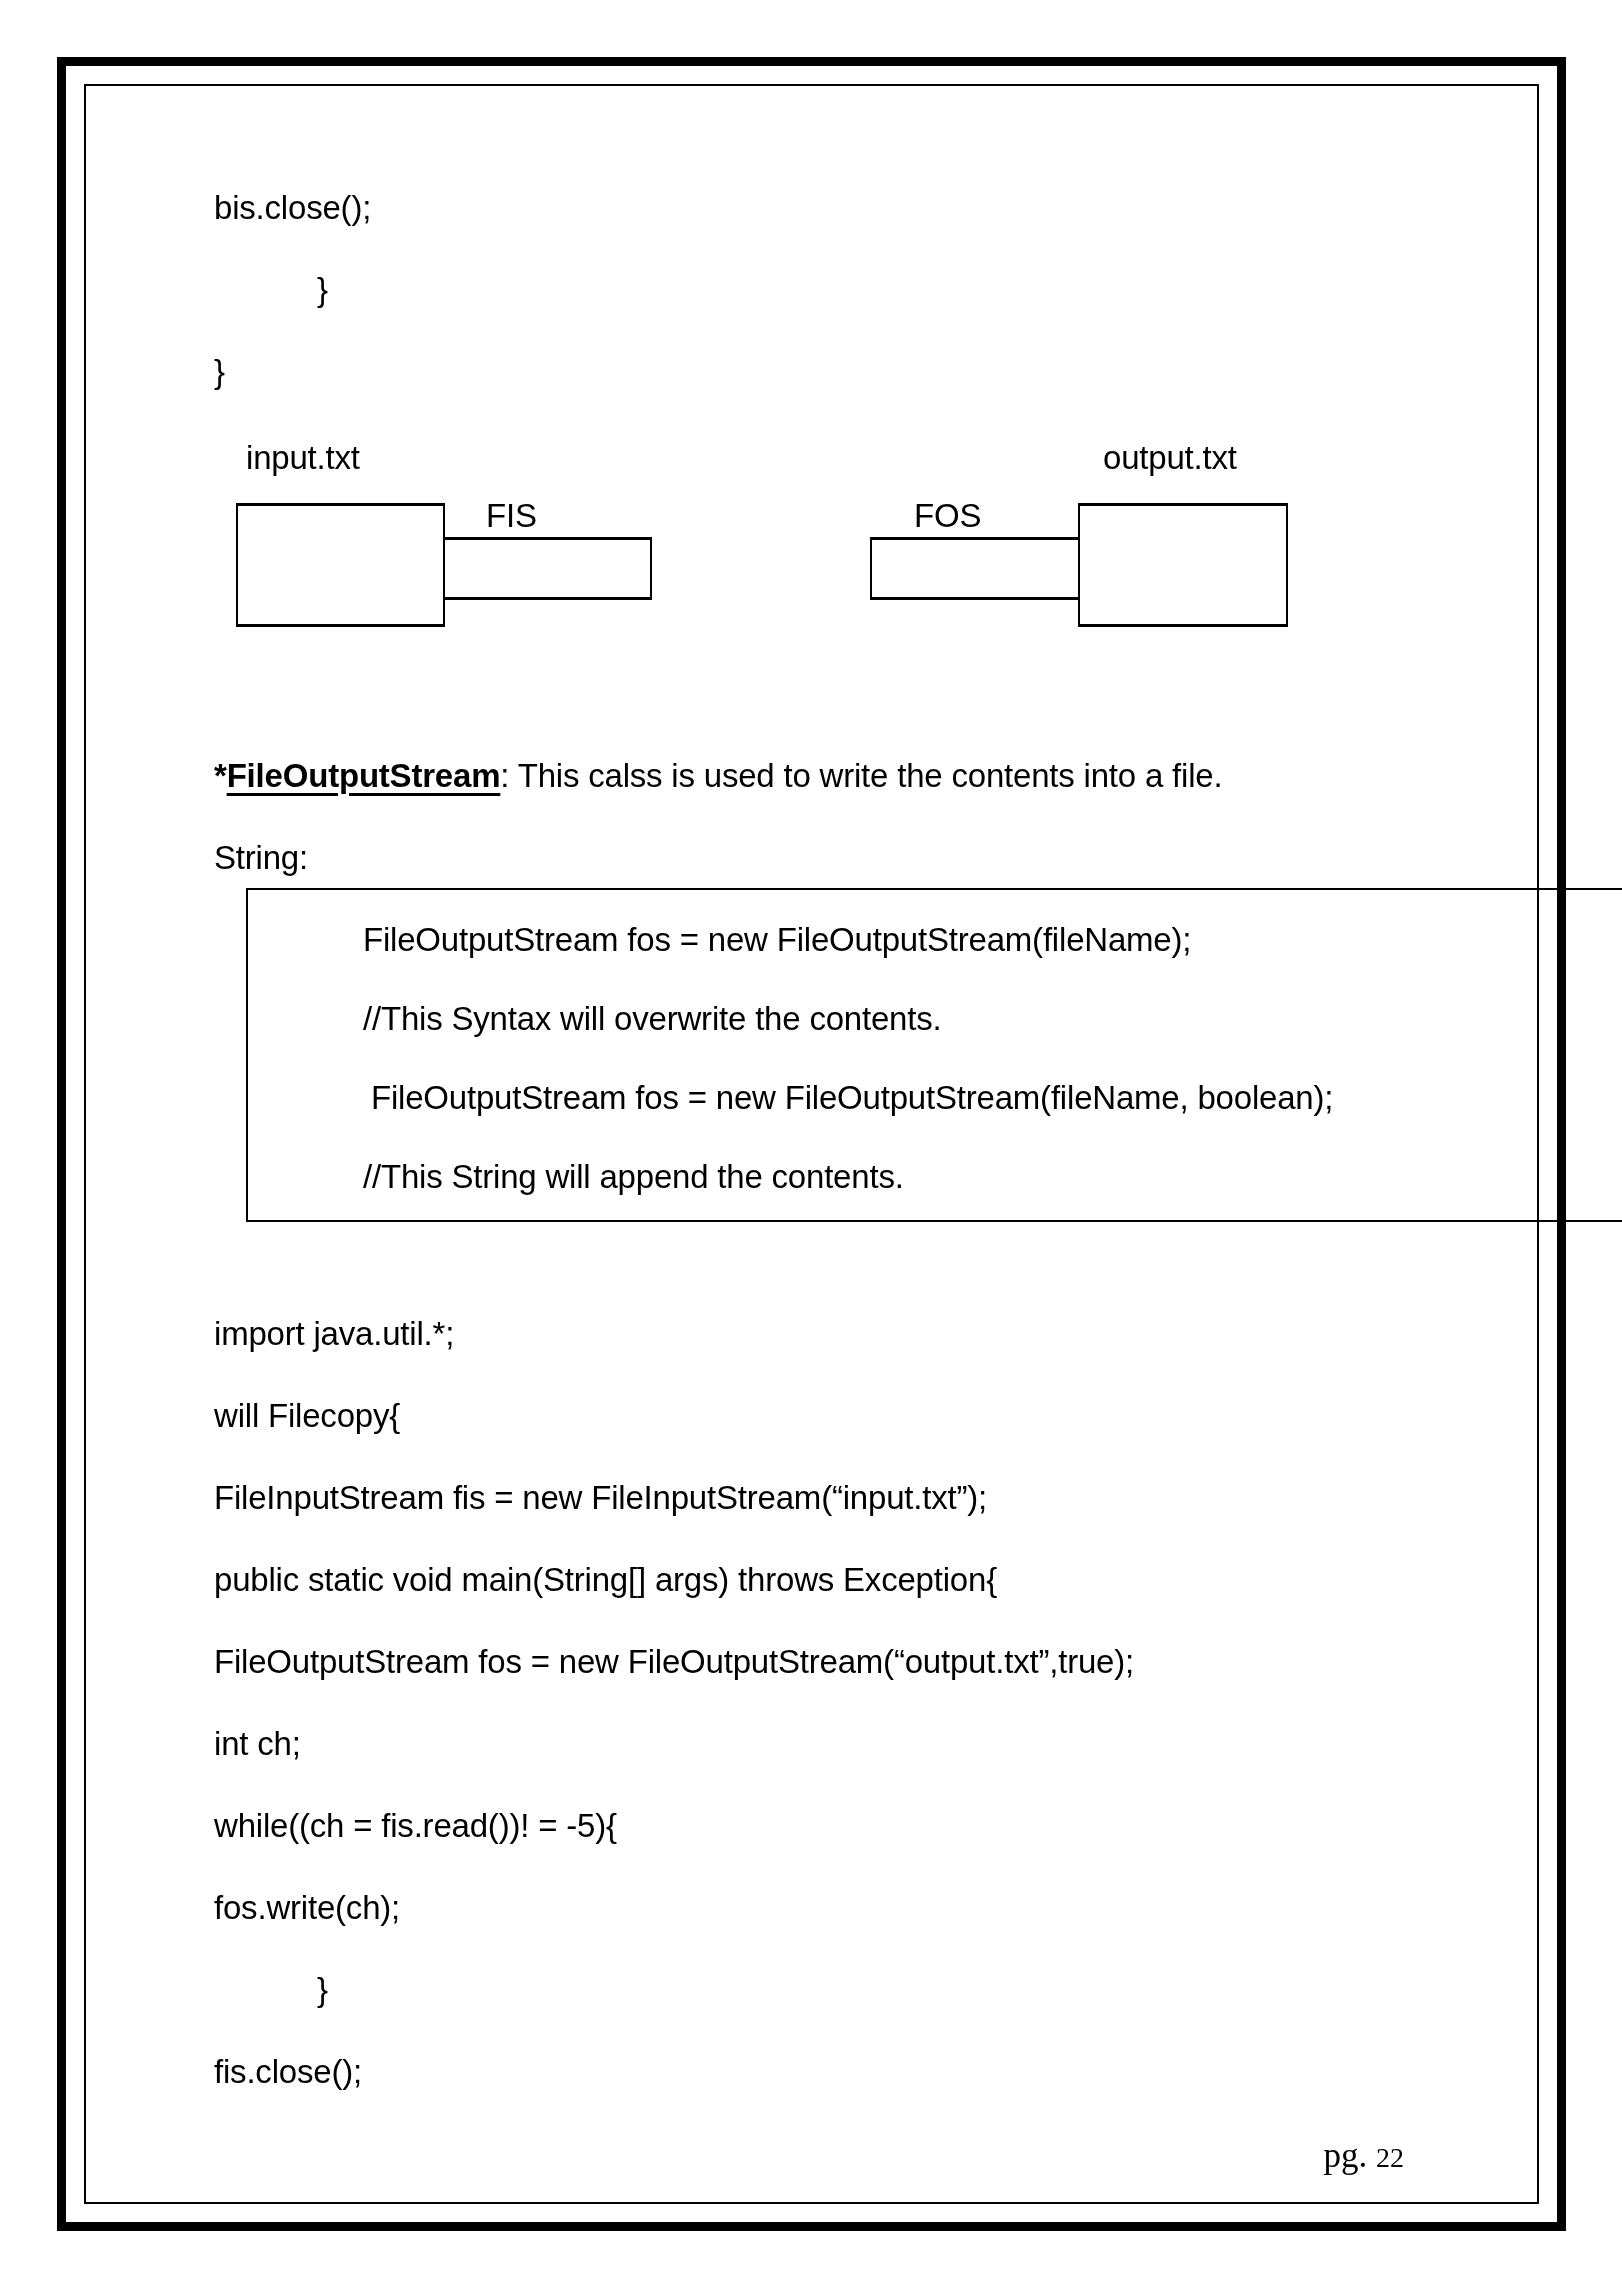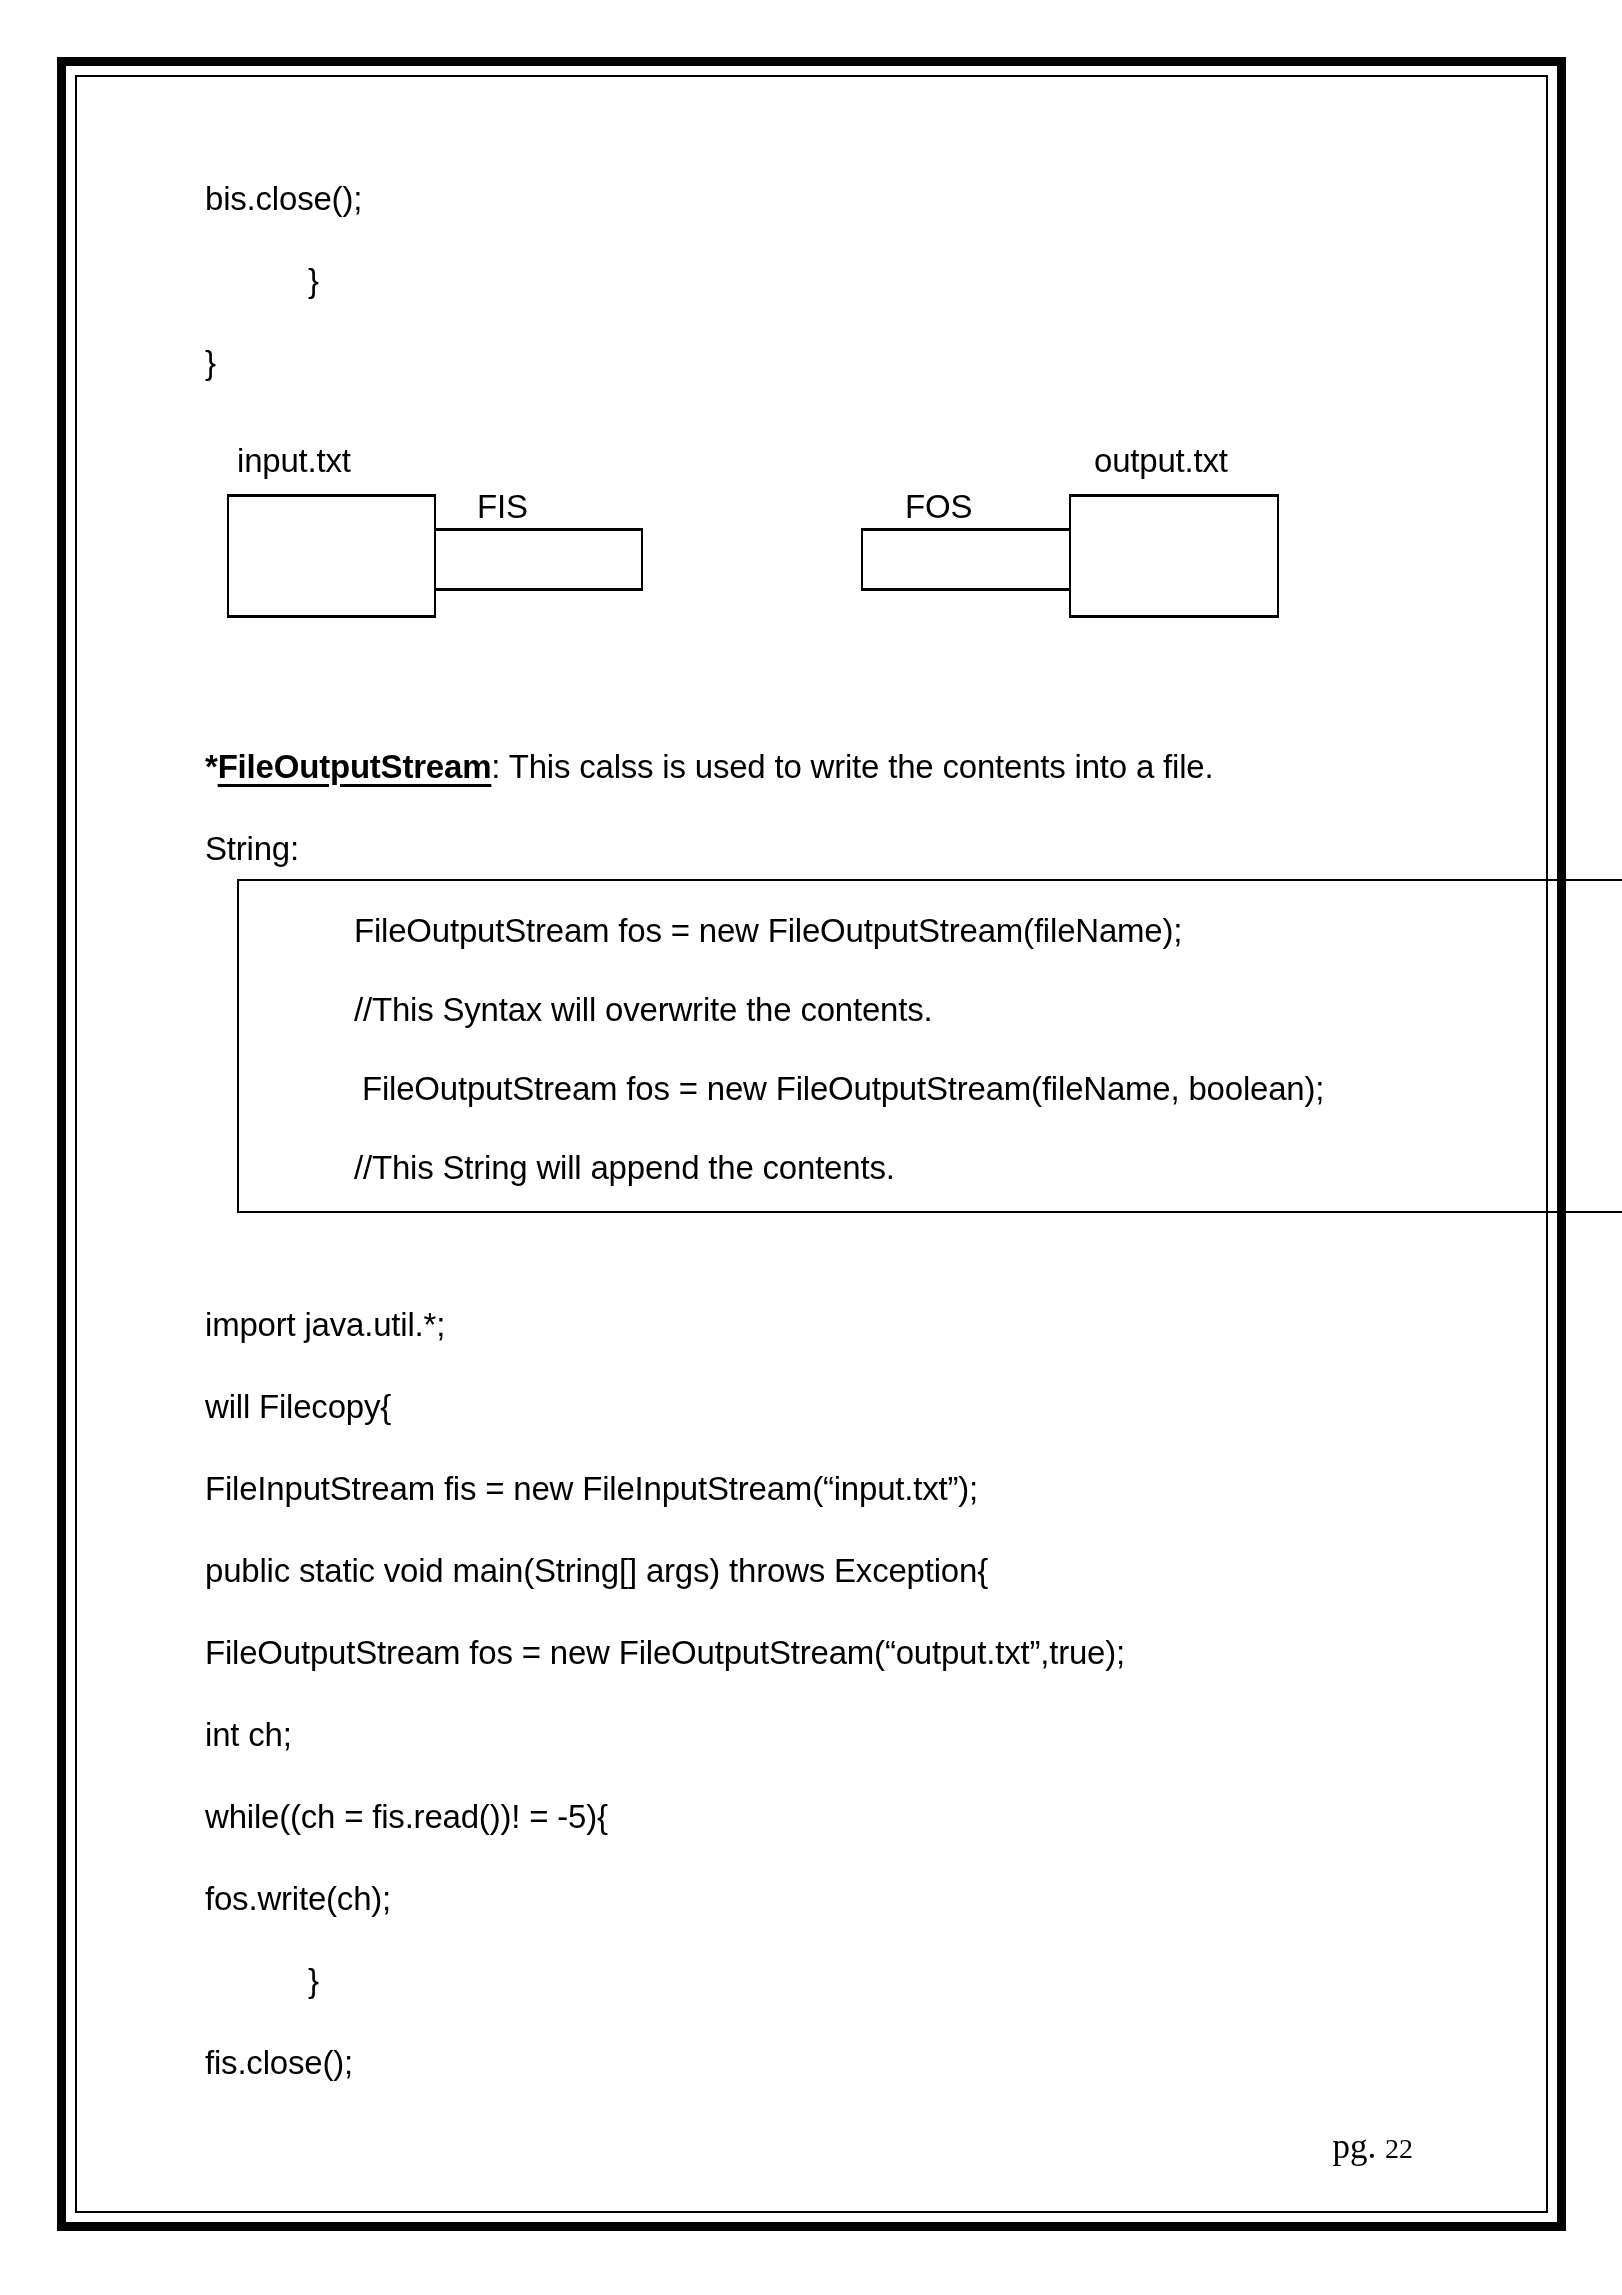--- a/index.html
+++ b/index.html
@@ -1,37 +1,37 @@
 <!DOCTYPE html>
 <html style="font-size:12.7px"><head>
 <meta charset="utf-8">
 <style>
   * { margin:0; padding:0; box-sizing:border-box; }
   html,body { width:1622px; height:2295px; background:#ffffff; }
   body { font-family:"Liberation Sans", sans-serif; color:#000; position:relative; }
 
   .frame-outer {
     position:absolute; left:57px; top:57px; width:1509px; height:2174px;
-    border:9.5px solid #000; padding:9px;
+    border:9.5px solid #000; padding:18px;
   }
   .frame-inner {
     width:100%; height:100%; border:2.4px solid #000; position:relative;
   }
   .content {
     position:absolute; left:0; top:0; right:0; bottom:0;
     padding:0 131px 0 128px;
     font-size:33px; line-height:82px; letter-spacing:-0.2px;
   }
   .line { white-space:pre; }
   .first-line { margin-top:81px; }
   .indent-1 { padding-left:103px; }
 
   
   .file-labels { position:relative; height:82px; }
-  .file-labels .lbl { position:absolute; top:16px; }
+  .file-labels .lbl { position:absolute; top:4px; }
   .lbl-input  { left:32px; }
   .lbl-output { left:889px; }
 
   
   .diagram { position:relative; height:143px; }
   .dg { position:absolute; border:2.4px solid #000; background:#fff; }
   .filebox { border-top-width:3.2px; border-bottom-width:3.2px; }
   .box-input  { left:22px;   top:8px; width:209px; height:124px; }
   .box-output { left:864px; top:8px; width:210px; height:124px; }
   .pipe { border-top-width:3.2px; border-bottom-width:3.2px; }

